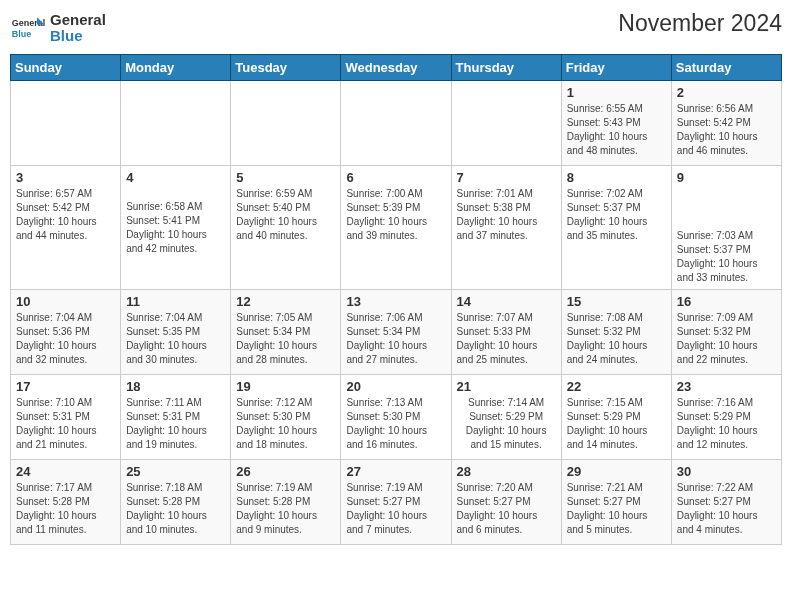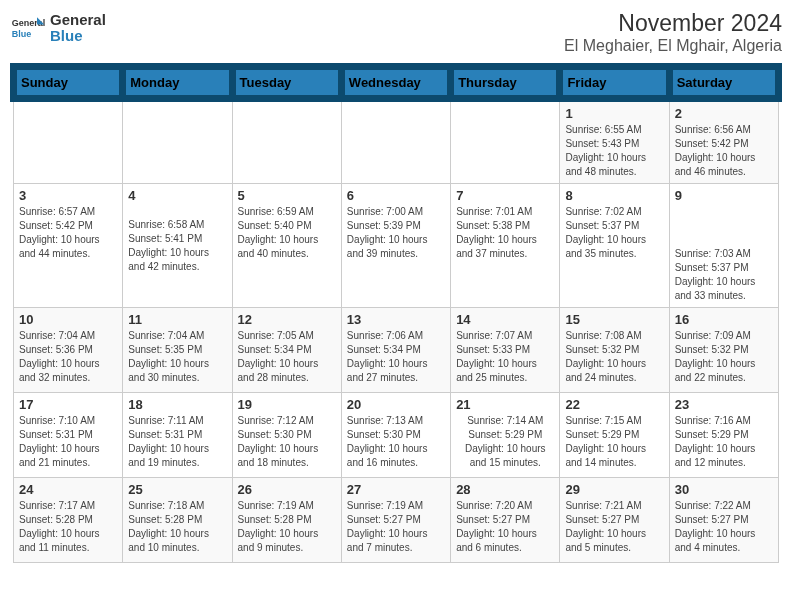--- a/index.html
+++ b/index.html
@@ -40,25 +40,25 @@
       font-size: 16px;
       color: #555;
     }
     .calendar {
       width: 100%;
       border-collapse: collapse;
       table-layout: fixed;
     }
     .calendar thead th {
       background-color: #2980b9;
-      color: #000000;
+      color: #ffffff;
       font-size: 13px;
       font-weight: bold;
       padding: 5px 4px;
-      border: 7px solid #0c4a6e;
+      border: 1px solid #0c4a6e;
       text-align: left;
     }
     .calendar tbody td {
       border: 1px solid #ccc;
       vertical-align: top;
       padding: 4px 5px;
       font-size: 10.5px;
       color: #333;
       height: 85px;
       background: #fff;
@@ -93,21 +93,20 @@
       <text x="2" y="30" font-size="10" font-weight="bold" fill="#2980b9" font-family="Arial">Blue</text>
       <polygon points="30,8 38,16 30,16" fill="#2980b9"></polygon>
     </svg>
     <div>
       <div style="color:#333; font-size:15px; font-weight:bold; line-height:1.1;">General</div>
       <div style="color:#2980b9; font-size:15px; font-weight:bold; line-height:1.1;">Blue</div>
     </div>
   </div>
   <div class="title-area">
     <div class="month-title">November 2024</div>
-    <div class="location-title">El Meghaier, El Mghair, Algeria</div>
   </div>
 </div>
 
 <table class="calendar">
   <thead>
     <tr>
     <th>Sunday</th>
         <th>Monday</th>
         <th>Tuesday</th>
         <th>Wednesday</th>

